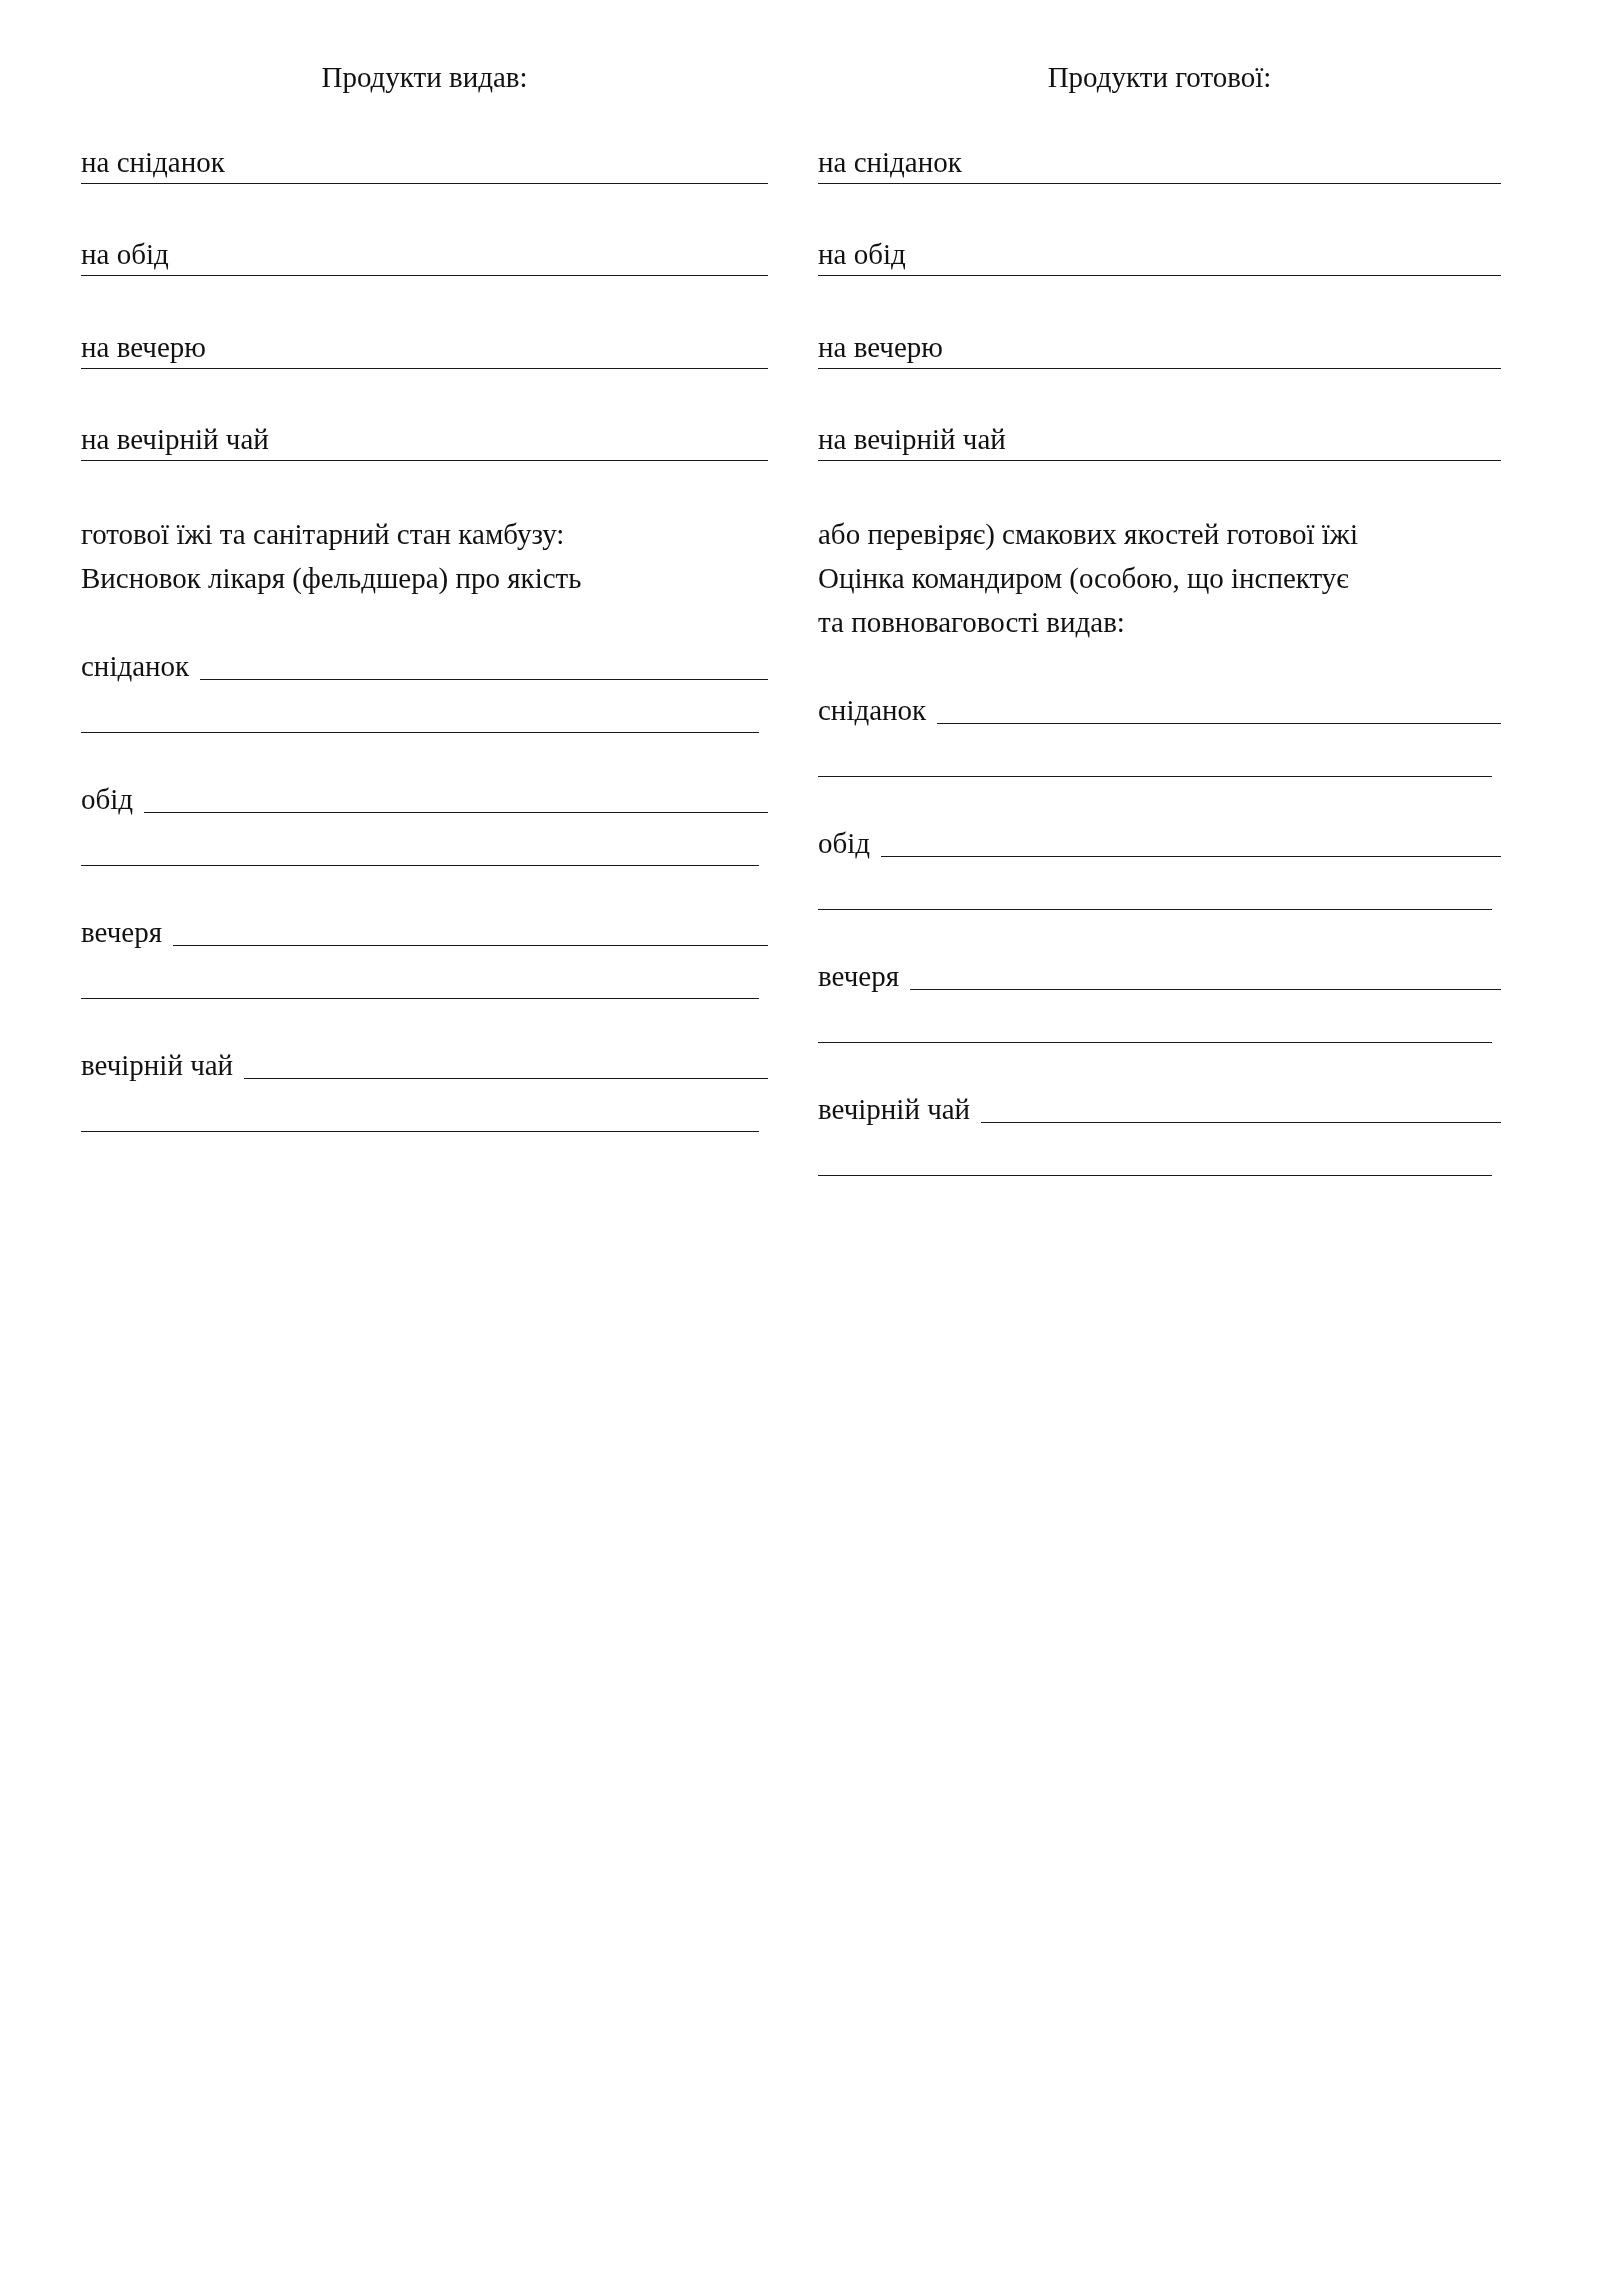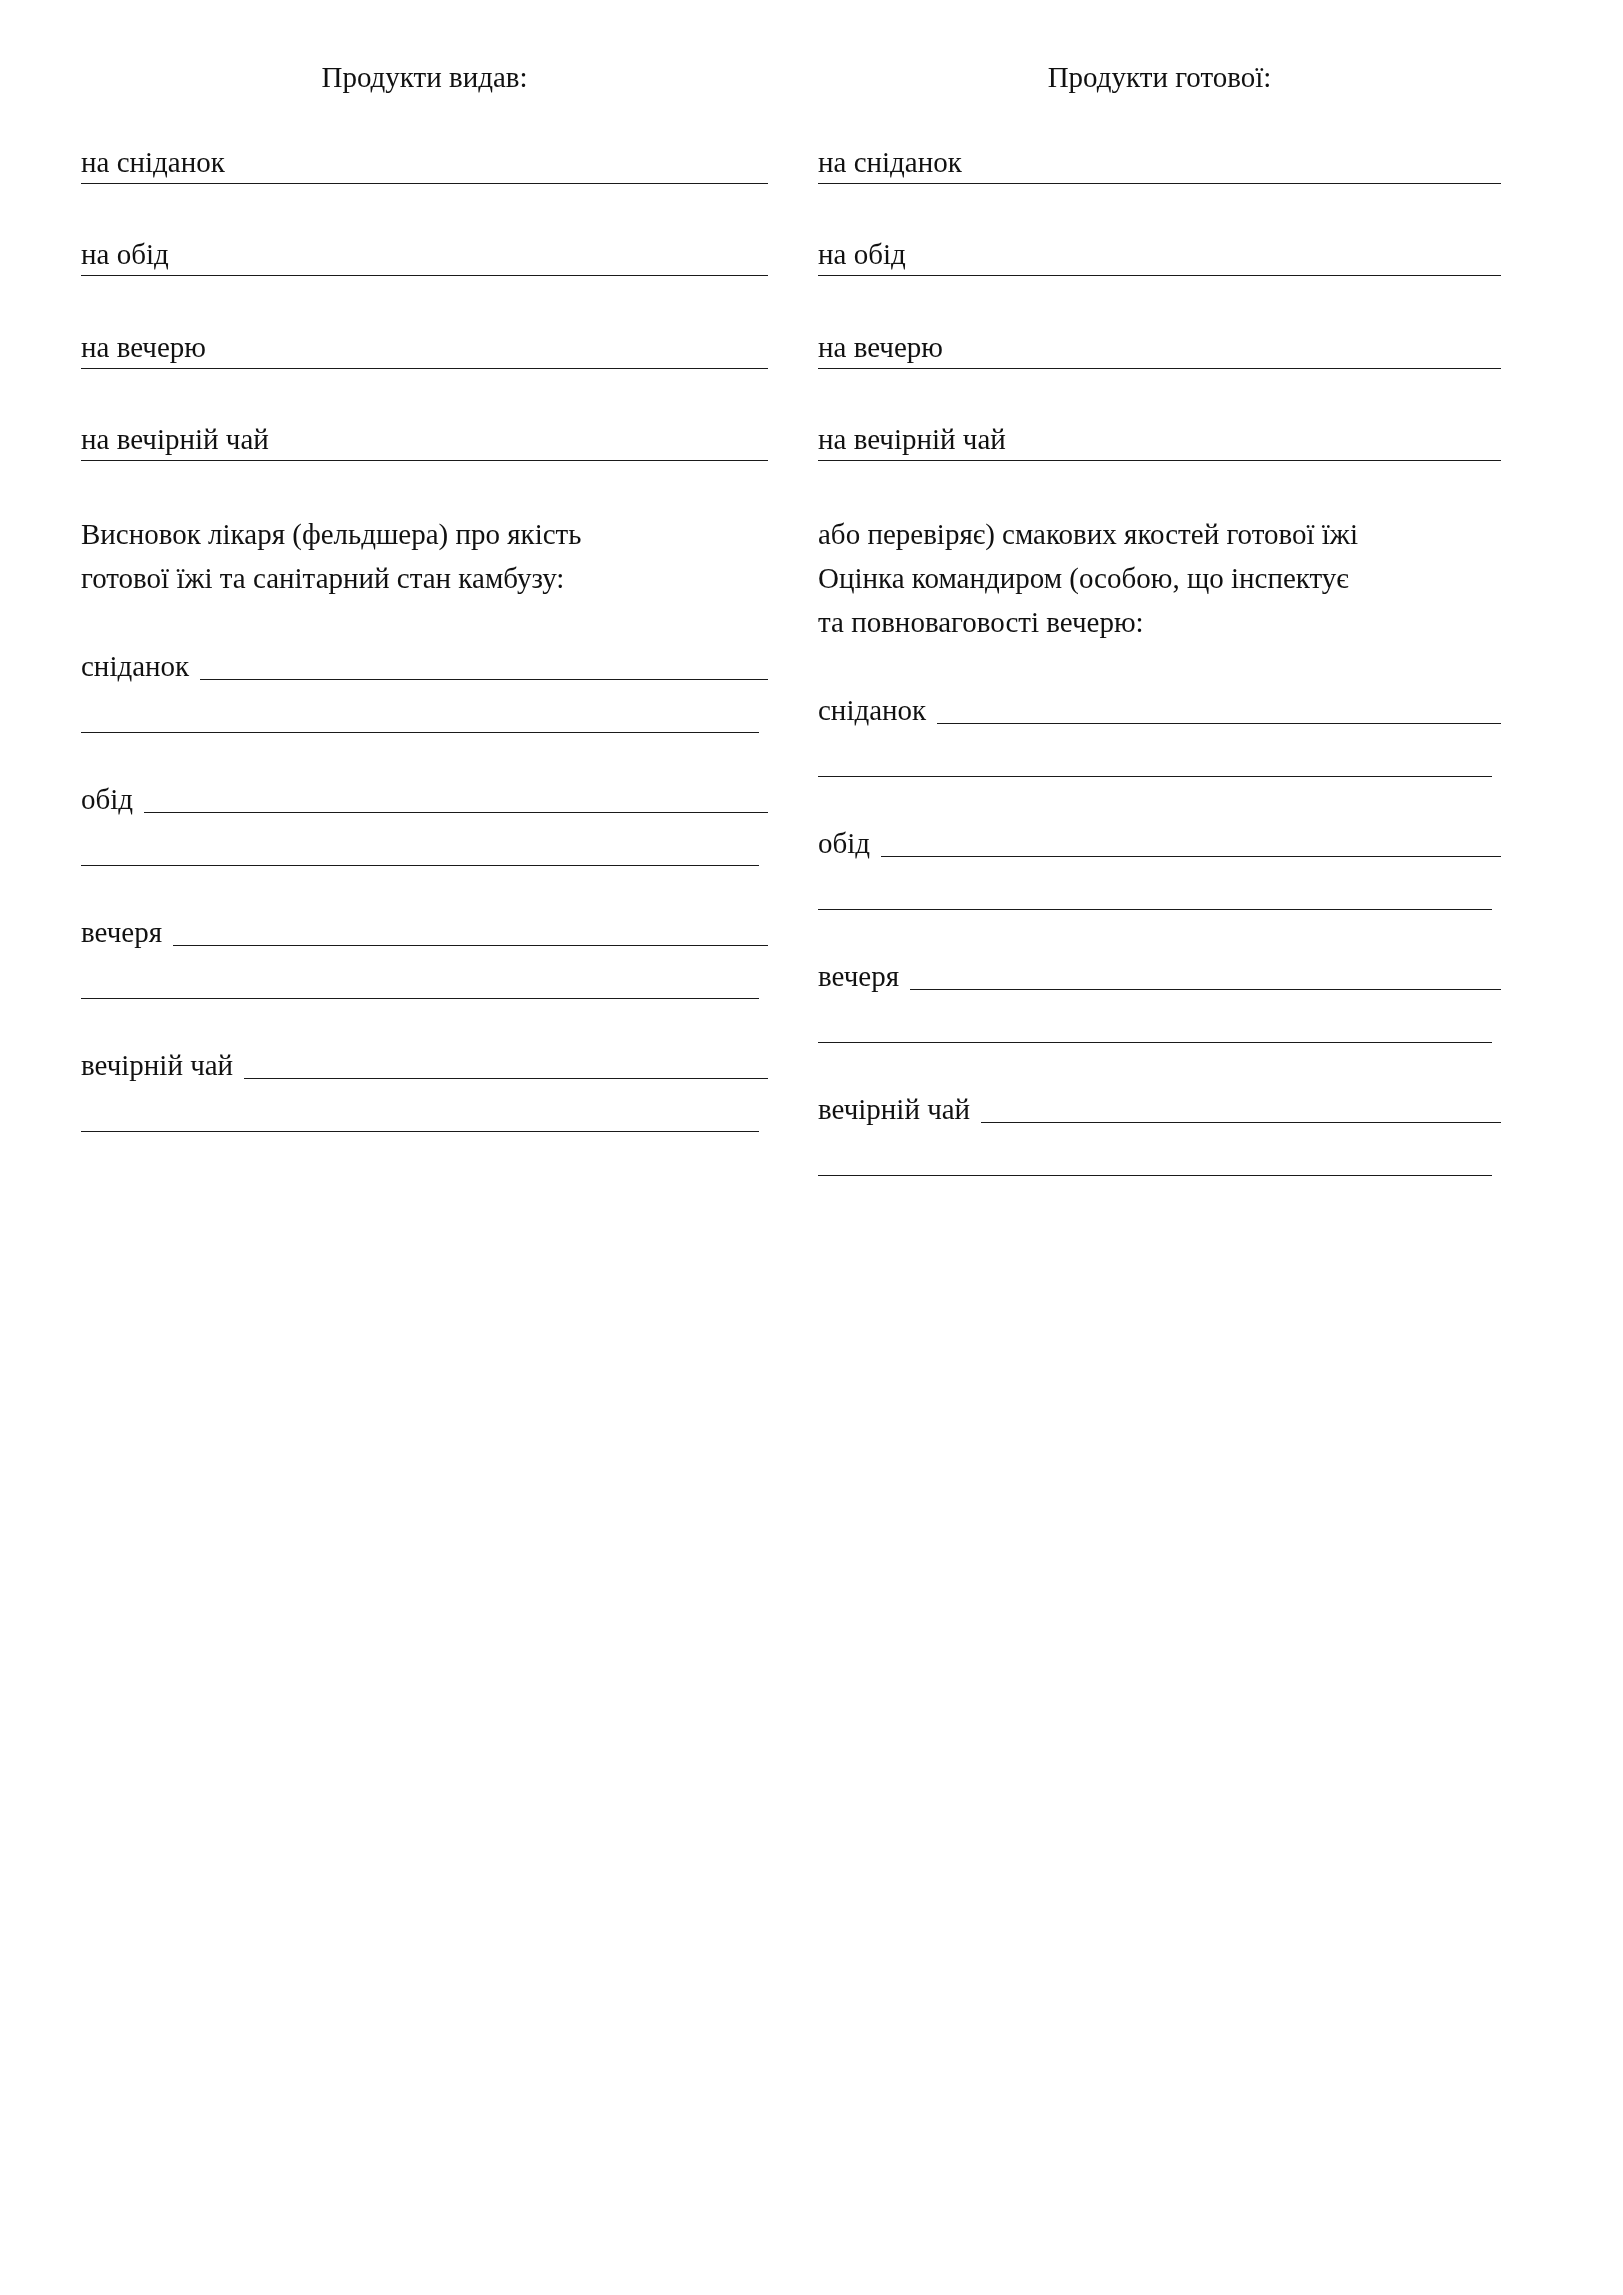--- a/index.html
+++ b/index.html
@@ -93,22 +93,22 @@
     <div class="field-row">
       <span class="label">на вечерю</span>
       <span class="fill"></span>
     </div>
     <div class="field-row">
       <span class="label">на вечірній чай</span>
       <span class="fill"></span>
     </div>
 
     <div class="note">
+      <div>готової їжі та санітарний стан камбузу:</div>
       <div>Висновок лікаря (фельдшера) про якість</div>
-      <div>готової їжі та санітарний стан камбузу:</div>
     </div>
 
     <div class="meal-row">
       <span class="label">сніданок</span>
       <span class="fill"></span>
     </div>
     <div class="line-full"></div>
 
     <div class="meal-row">
       <span class="label">обід</span>
@@ -145,21 +145,21 @@
       <span class="fill"></span>
     </div>
     <div class="field-row">
       <span class="label">на вечірній чай</span>
       <span class="fill"></span>
     </div>
 
     <div class="note">
       <div>або перевіряє) смакових якостей готової їжі</div>
       <div>Оцінка командиром (особою, що інспектує</div>
-      <div>та повноваговості вечерю:</div>
+      <div>та повноваговості видав:</div>
     </div>
 
     <div class="meal-row">
       <span class="label">сніданок</span>
       <span class="fill"></span>
     </div>
     <div class="line-full"></div>
 
     <div class="meal-row">
       <span class="label">обід</span>

